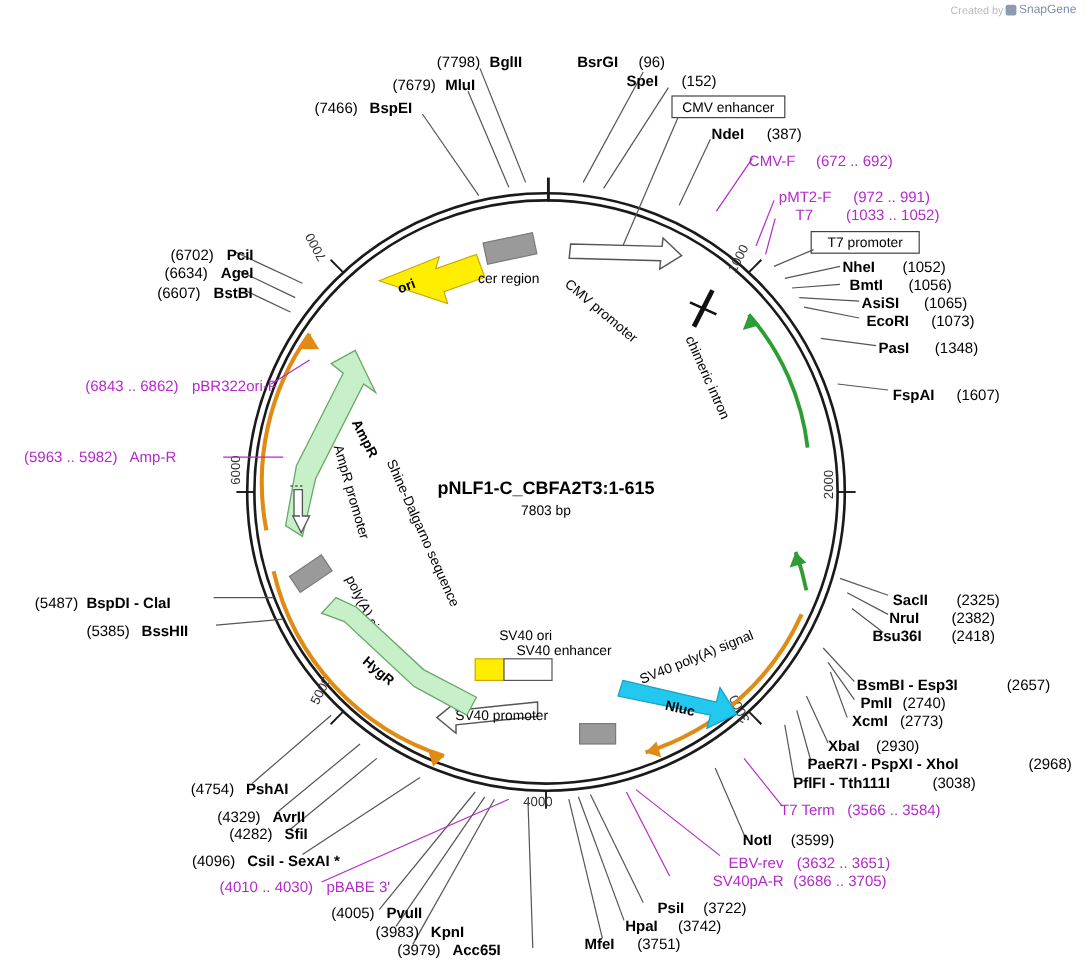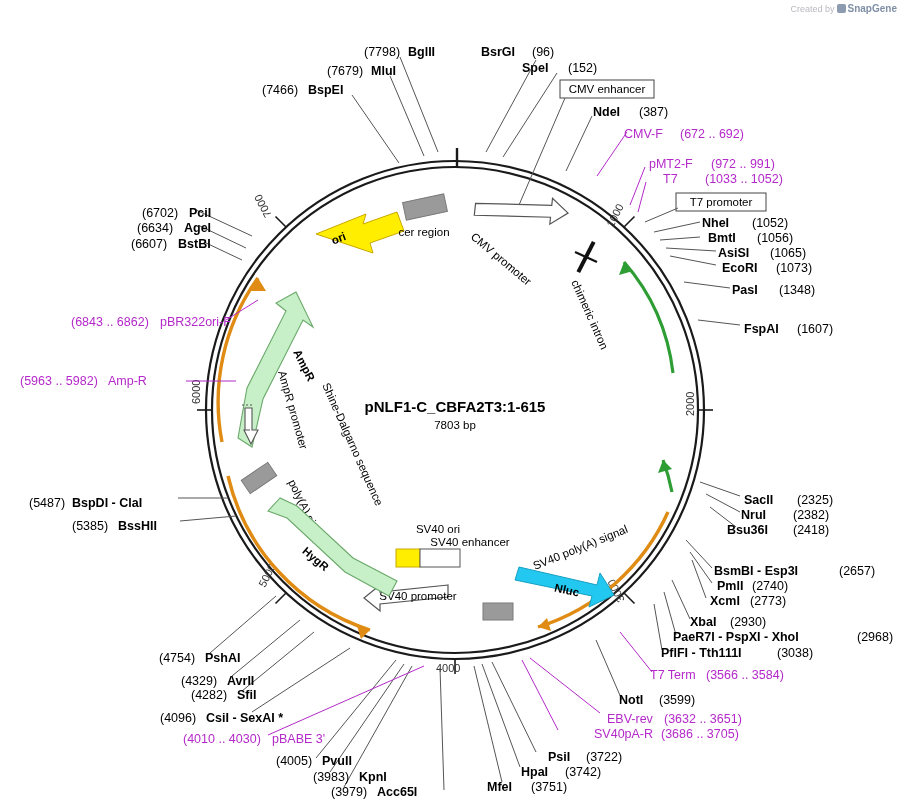--- a/index.html
+++ b/index.html
@@ -5,21 +5,21 @@
   html,body{margin:0;padding:0;}
   body{
     width:907px;height:810px;position:relative;background:#ffffff;
     font-family:"Liberation Sans", sans-serif;
     overflow:hidden;
   }
   .credit{
     position:absolute;top:3px;right:10px;font-size:9px;color:#b9b9c0;
     display:flex;align-items:center;gap:2px;
   }
-  .credit .brand{color:#7f8fa6;font-weight:bold;font-size:10px;}
+  .credit .brand{color:#7f8fa6;font-weight:normal;font-size:10px;}
   .credit .logo{
     width:9px;height:9px;border-radius:2px;background:#8c9bb0;display:inline-block;
   }
   svg{position:absolute;left:0;top:0;}
   .lbl{font-size:12.5px;}
   .bold{font-weight:bold;}
   .pos{fill:#000;}
   .purple{fill:#b429c9;}
   .plasmid-name{font-size:15px;font-weight:bold;fill:#000;}
   .plasmid-bp{font-size:11.5px;fill:#000;}

